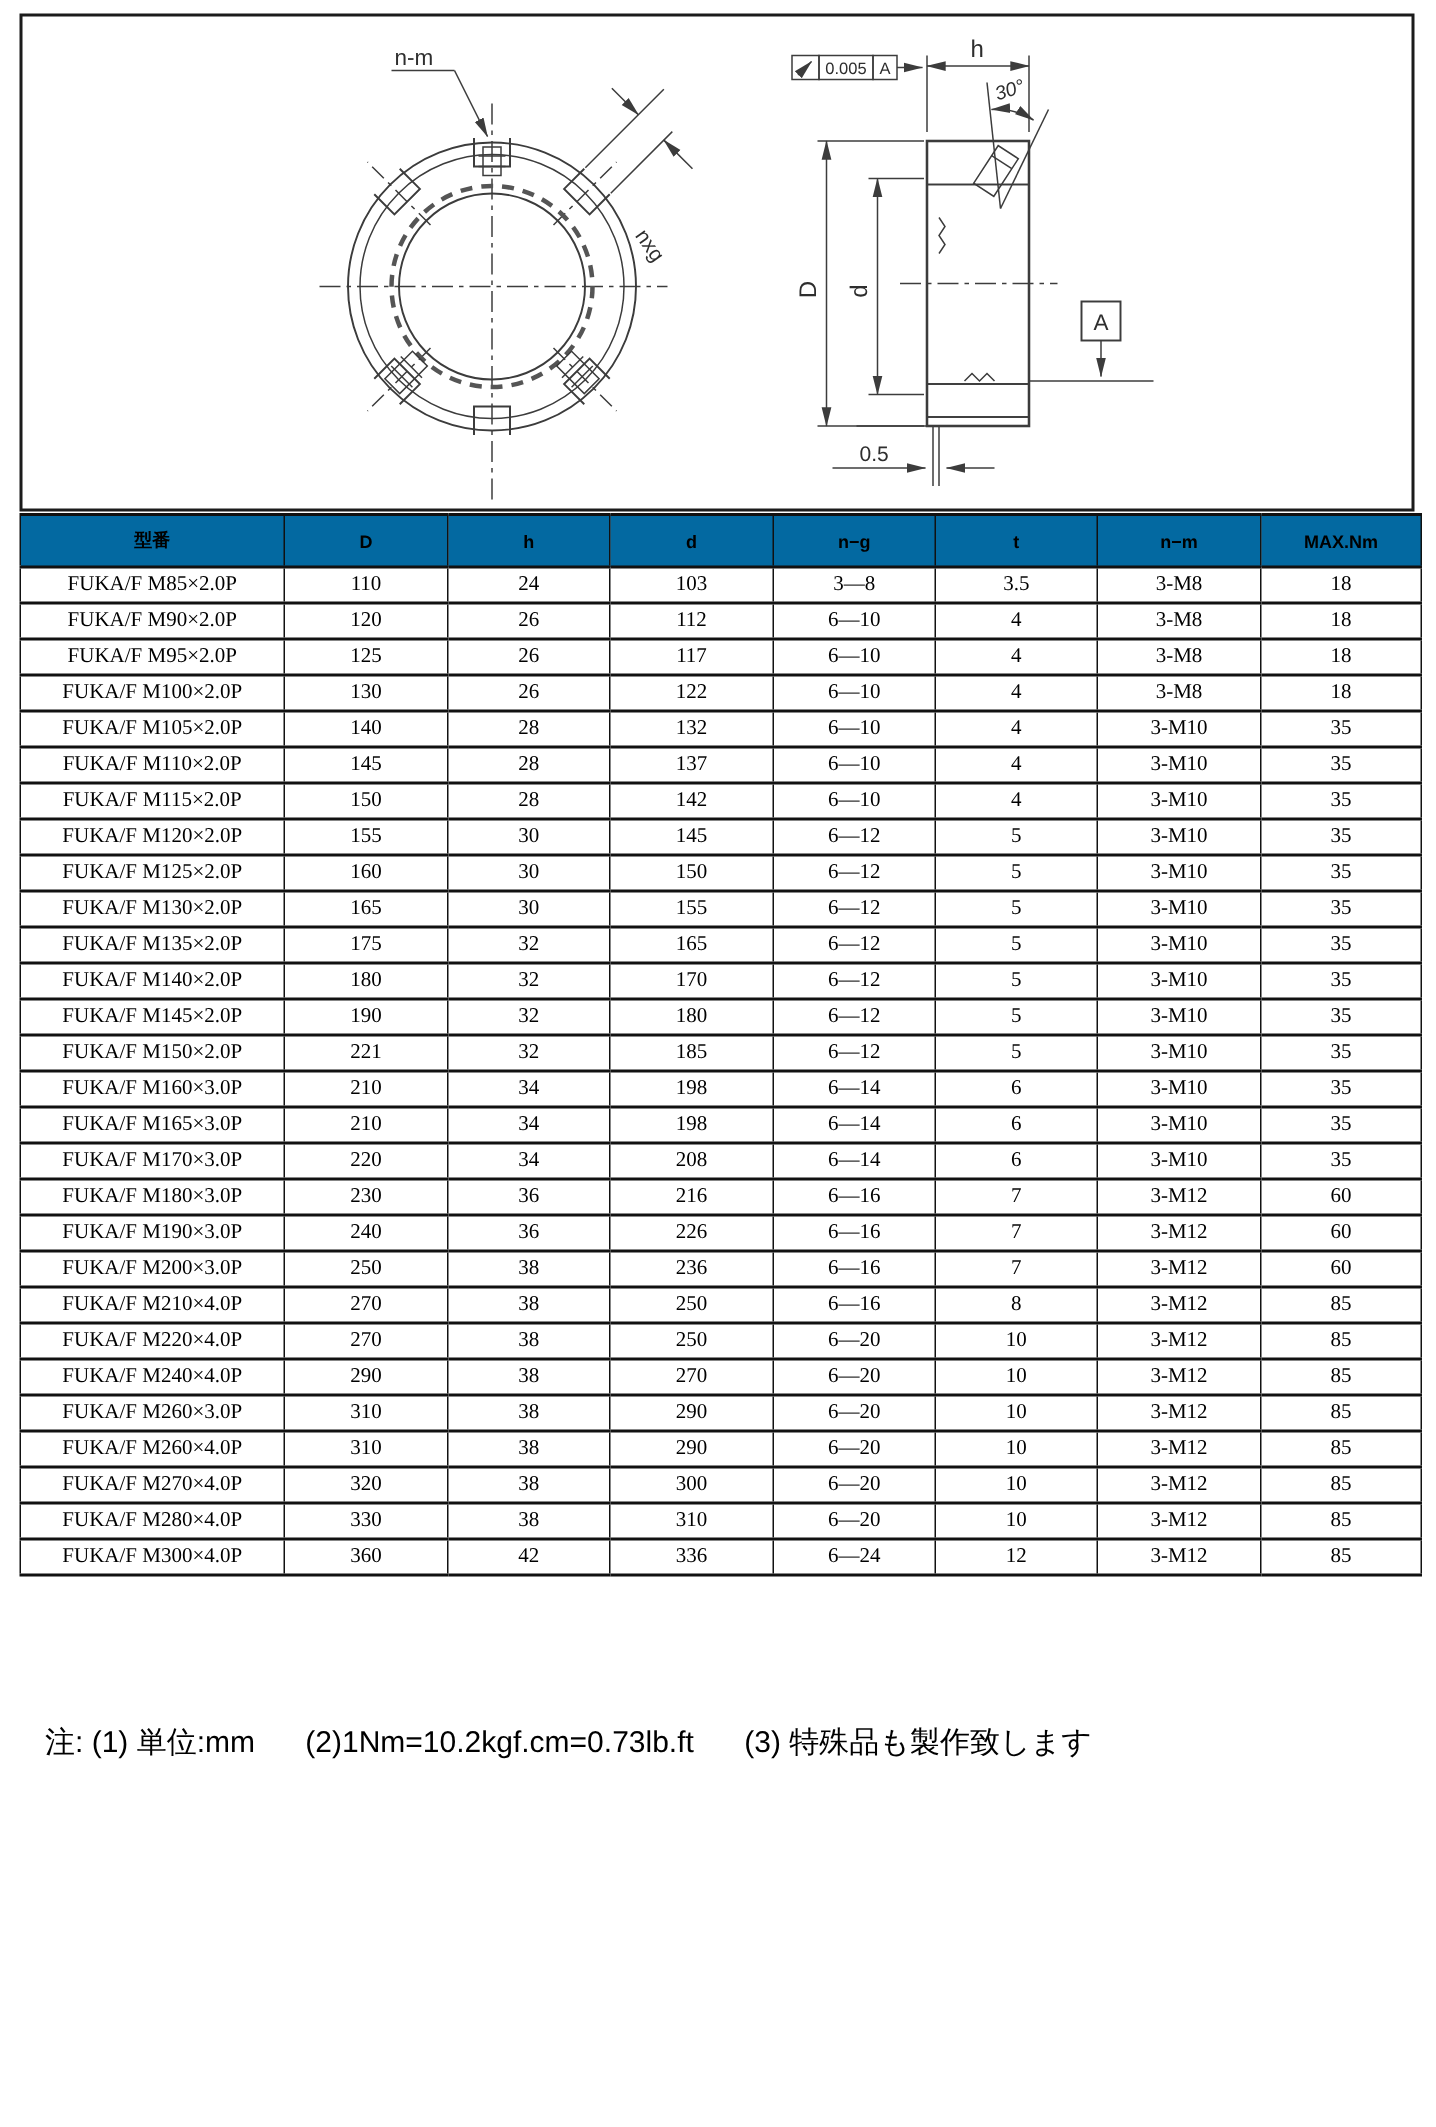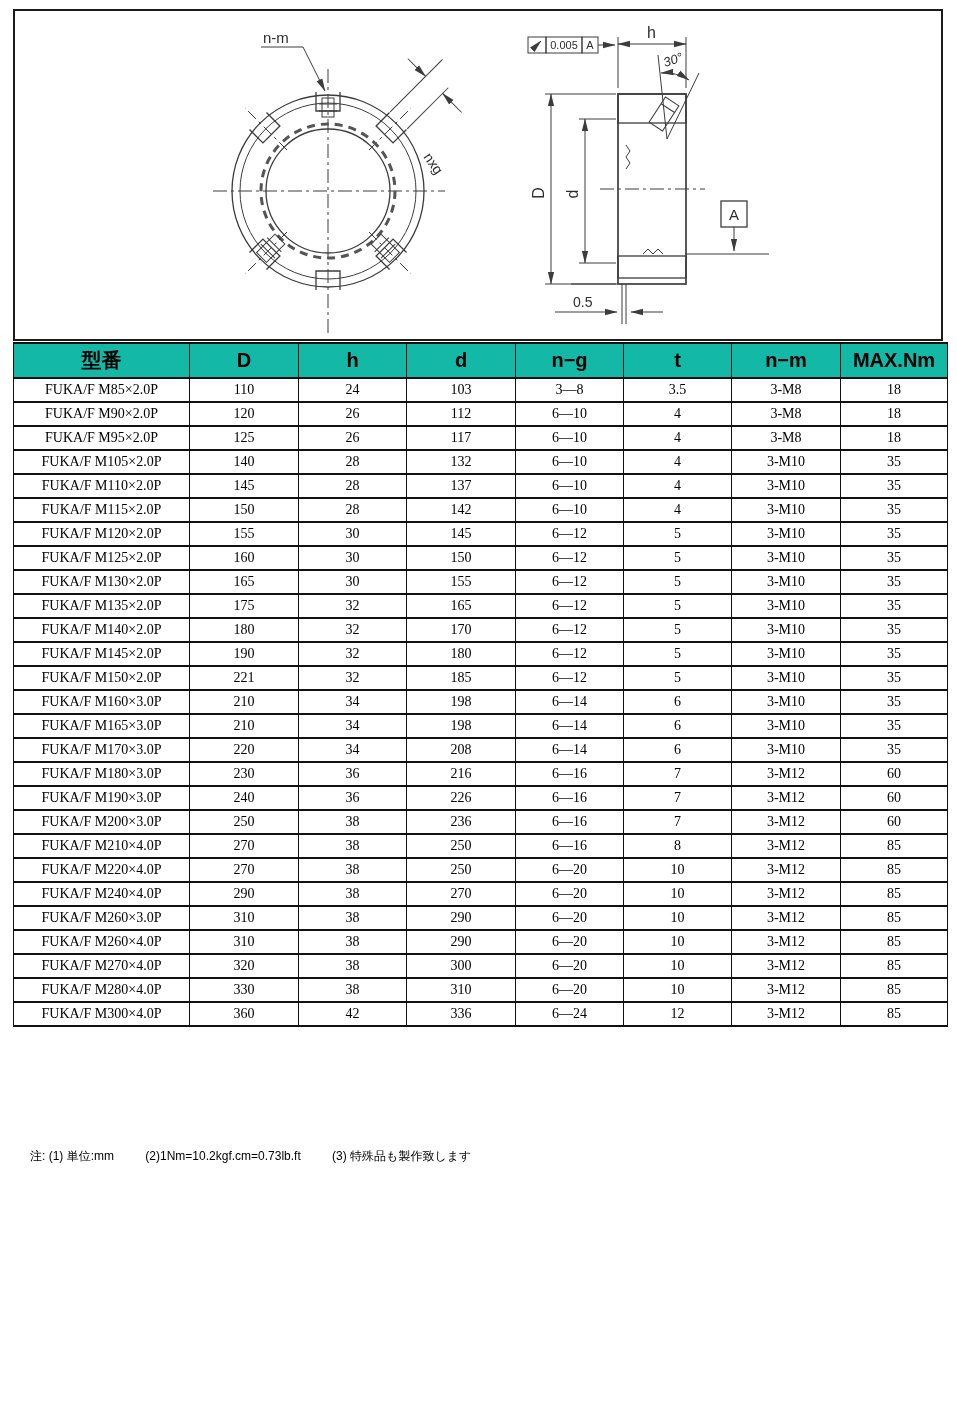--- a/index.html
+++ b/index.html
@@ -13,29 +13,29 @@
   .thick{stroke-width:1.7;}
   .thin{stroke-width:1;}
   .cl{stroke:#3c3c3c;stroke-width:1;fill:none;stroke-dasharray:14 4 3 4;}
   .dax{stroke:#3c3c3c;stroke-width:1;fill:none;stroke-dasharray:11 4 3 4;}
   .dim{stroke:#3c3c3c;stroke-width:1;fill:none;}
   .svgtxt{fill:#2e2e2e;font-family:"Liberation Sans","DejaVu Sans",sans-serif;}
   
   #spec-table{position:absolute;left:13px;top:342px;width:934px;border-collapse:collapse;
         table-layout:fixed;}
   #spec-table th{font-family:"Liberation Sans","DejaVu Sans",sans-serif;font-weight:bold;
-        font-size:20px;height:33px;border:1px solid #111;border-top-width:2px;border-bottom-width:2px;
-        text-align:center;padding:0;background:#14b8a6;}
+        font-size:12px;height:33px;border:1px solid #111;border-top-width:2px;border-bottom-width:2px;
+        text-align:center;padding:0;background:#0369a1;}
   #spec-table td{font-family:"Liberation Serif","DejaVu Serif",serif;font-size:14px;height:22px;
         border:1px solid #111;border-top-width:2px;border-bottom-width:2px;text-align:center;
         padding:0;white-space:nowrap;}
   col.c0{width:176px}col.c1{width:109px}col.c2{width:108px}col.c3{width:109px}
   col.c4{width:108px}col.c5{width:108px}col.c6{width:109px}col.c7{width:107px}
   
-  #note{position:absolute;left:30px;top:1148px;font-size:12px;color:#000;}
+  #note{position:absolute;left:30px;top:1148px;font-size:20px;color:#000;}
   #note .part{display:inline-block;margin-right:28px;}
   #note .part:last-child{margin-right:0;}
 </style>
 </head>
 <body>
 
 <div id="page">
 
   <div id="drawing-panel">
     <svg viewBox="0 0 926 328">
@@ -222,20 +222,30 @@
           <td>FUKA/F  M95×2.0P</td>
           <td>125</td>
           <td>26</td>
           <td>117</td>
           <td>6—10</td>
           <td>4</td>
           <td>3-M8</td>
           <td>18</td>
         </tr>
         <tr>
+          <td>FUKA/F  M100×2.0P</td>
+          <td>130</td>
+          <td>26</td>
+          <td>122</td>
+          <td>6—10</td>
+          <td>4</td>
+          <td>3-M8</td>
+          <td>18</td>
+        </tr>
+        <tr>
           <td>FUKA/F  M105×2.0P</td>
           <td>140</td>
           <td>28</td>
           <td>132</td>
           <td>6—10</td>
           <td>4</td>
           <td>3-M10</td>
           <td>35</td>
         </tr>
         <tr>

